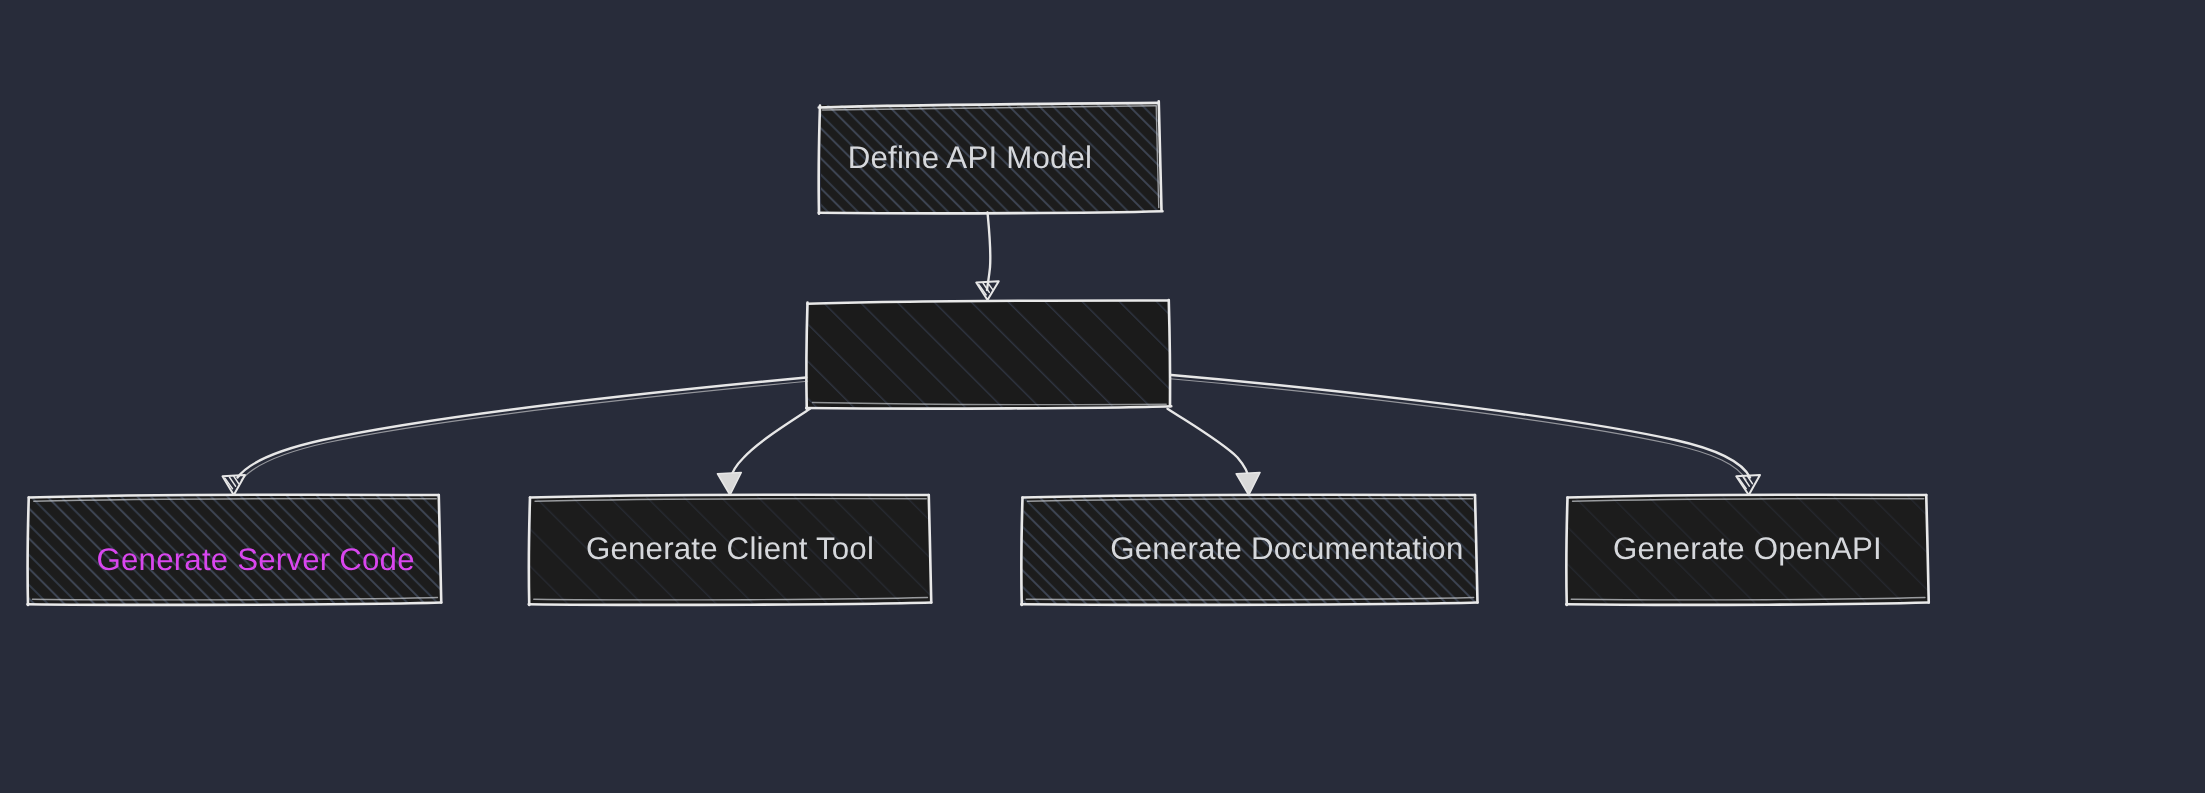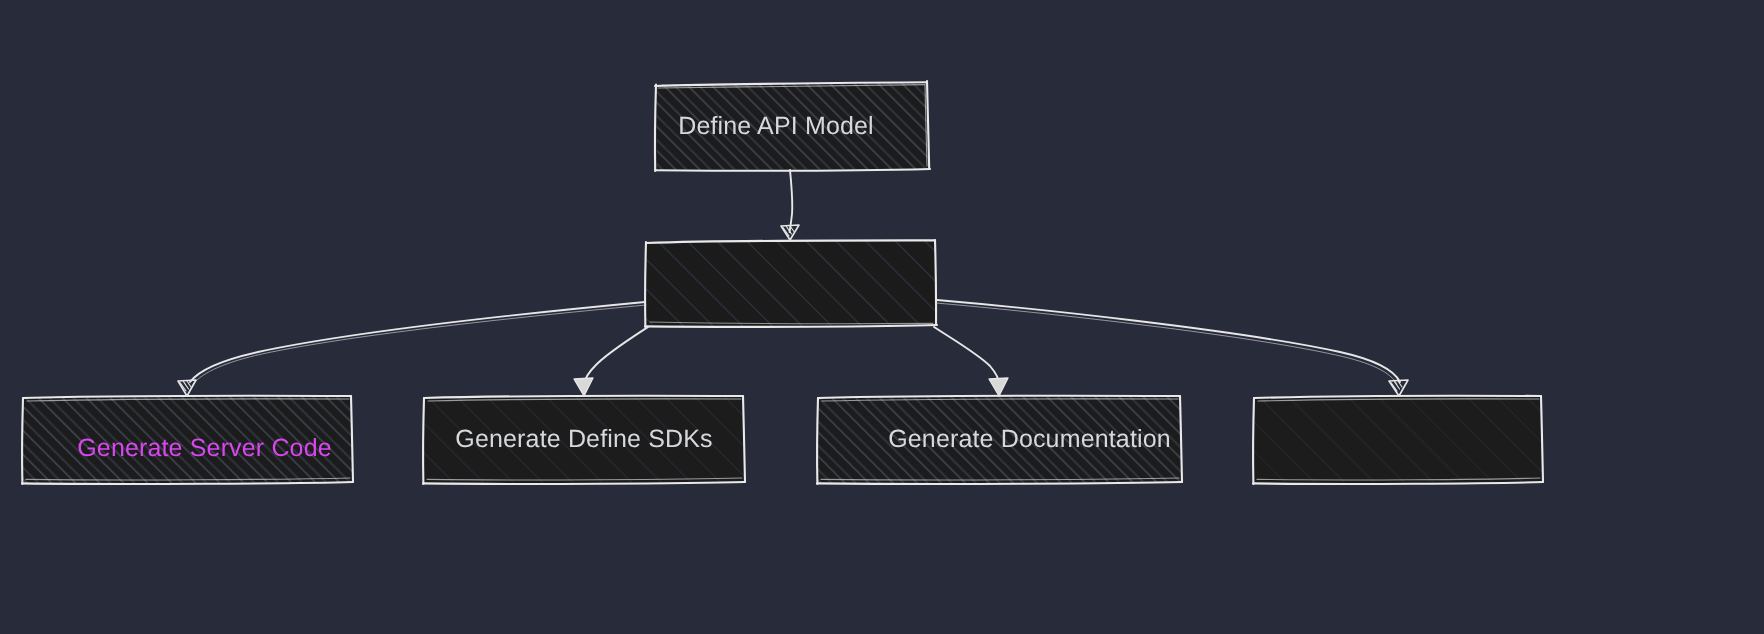--- a/index.html
+++ b/index.html
@@ -170,18 +170,19 @@
         <path d="M1398,381 L1402,387" stroke="#e7e7e7" stroke-width="1.1" stroke-linecap="round"></path>
       </g>
     </g>
   </svg>
 
   <div class="node-label" style="left: 655px; top: 83px; width: 242px; height: 87px; color: rgb(214, 216, 220);">Define API Model</div>
 
 
   <div class="node-label" style="left: 22px; top: 396px; width: 331px; height: 105px; color: #d946ef; margin-left: 17px;">Generate Server Code</div>
 
-  <div class="node-label" style="left: 423px; top: 396px; width: 322px; height: 87px; color: rgb(214, 216, 220);">Generate Define SDKs</div>
+  <div class="node-label" style="left: 423px; top: 396px; width: 322px; height: 87px; color: rgb(214, 216, 220);">Generate Client Tool</div>
 
   <div class="node-label" style="left: 817px; top: 396px; width: 425px; height: 87px; color: rgb(214, 216, 220);">Generate Documentation</div>
 
+  <div class="node-label" style="left: 1253px; top: 396px; width: 290px; height: 87px; color: rgb(214, 216, 220);">Generate OpenAPI</div>
 
 </div>
 
 </body></html>

